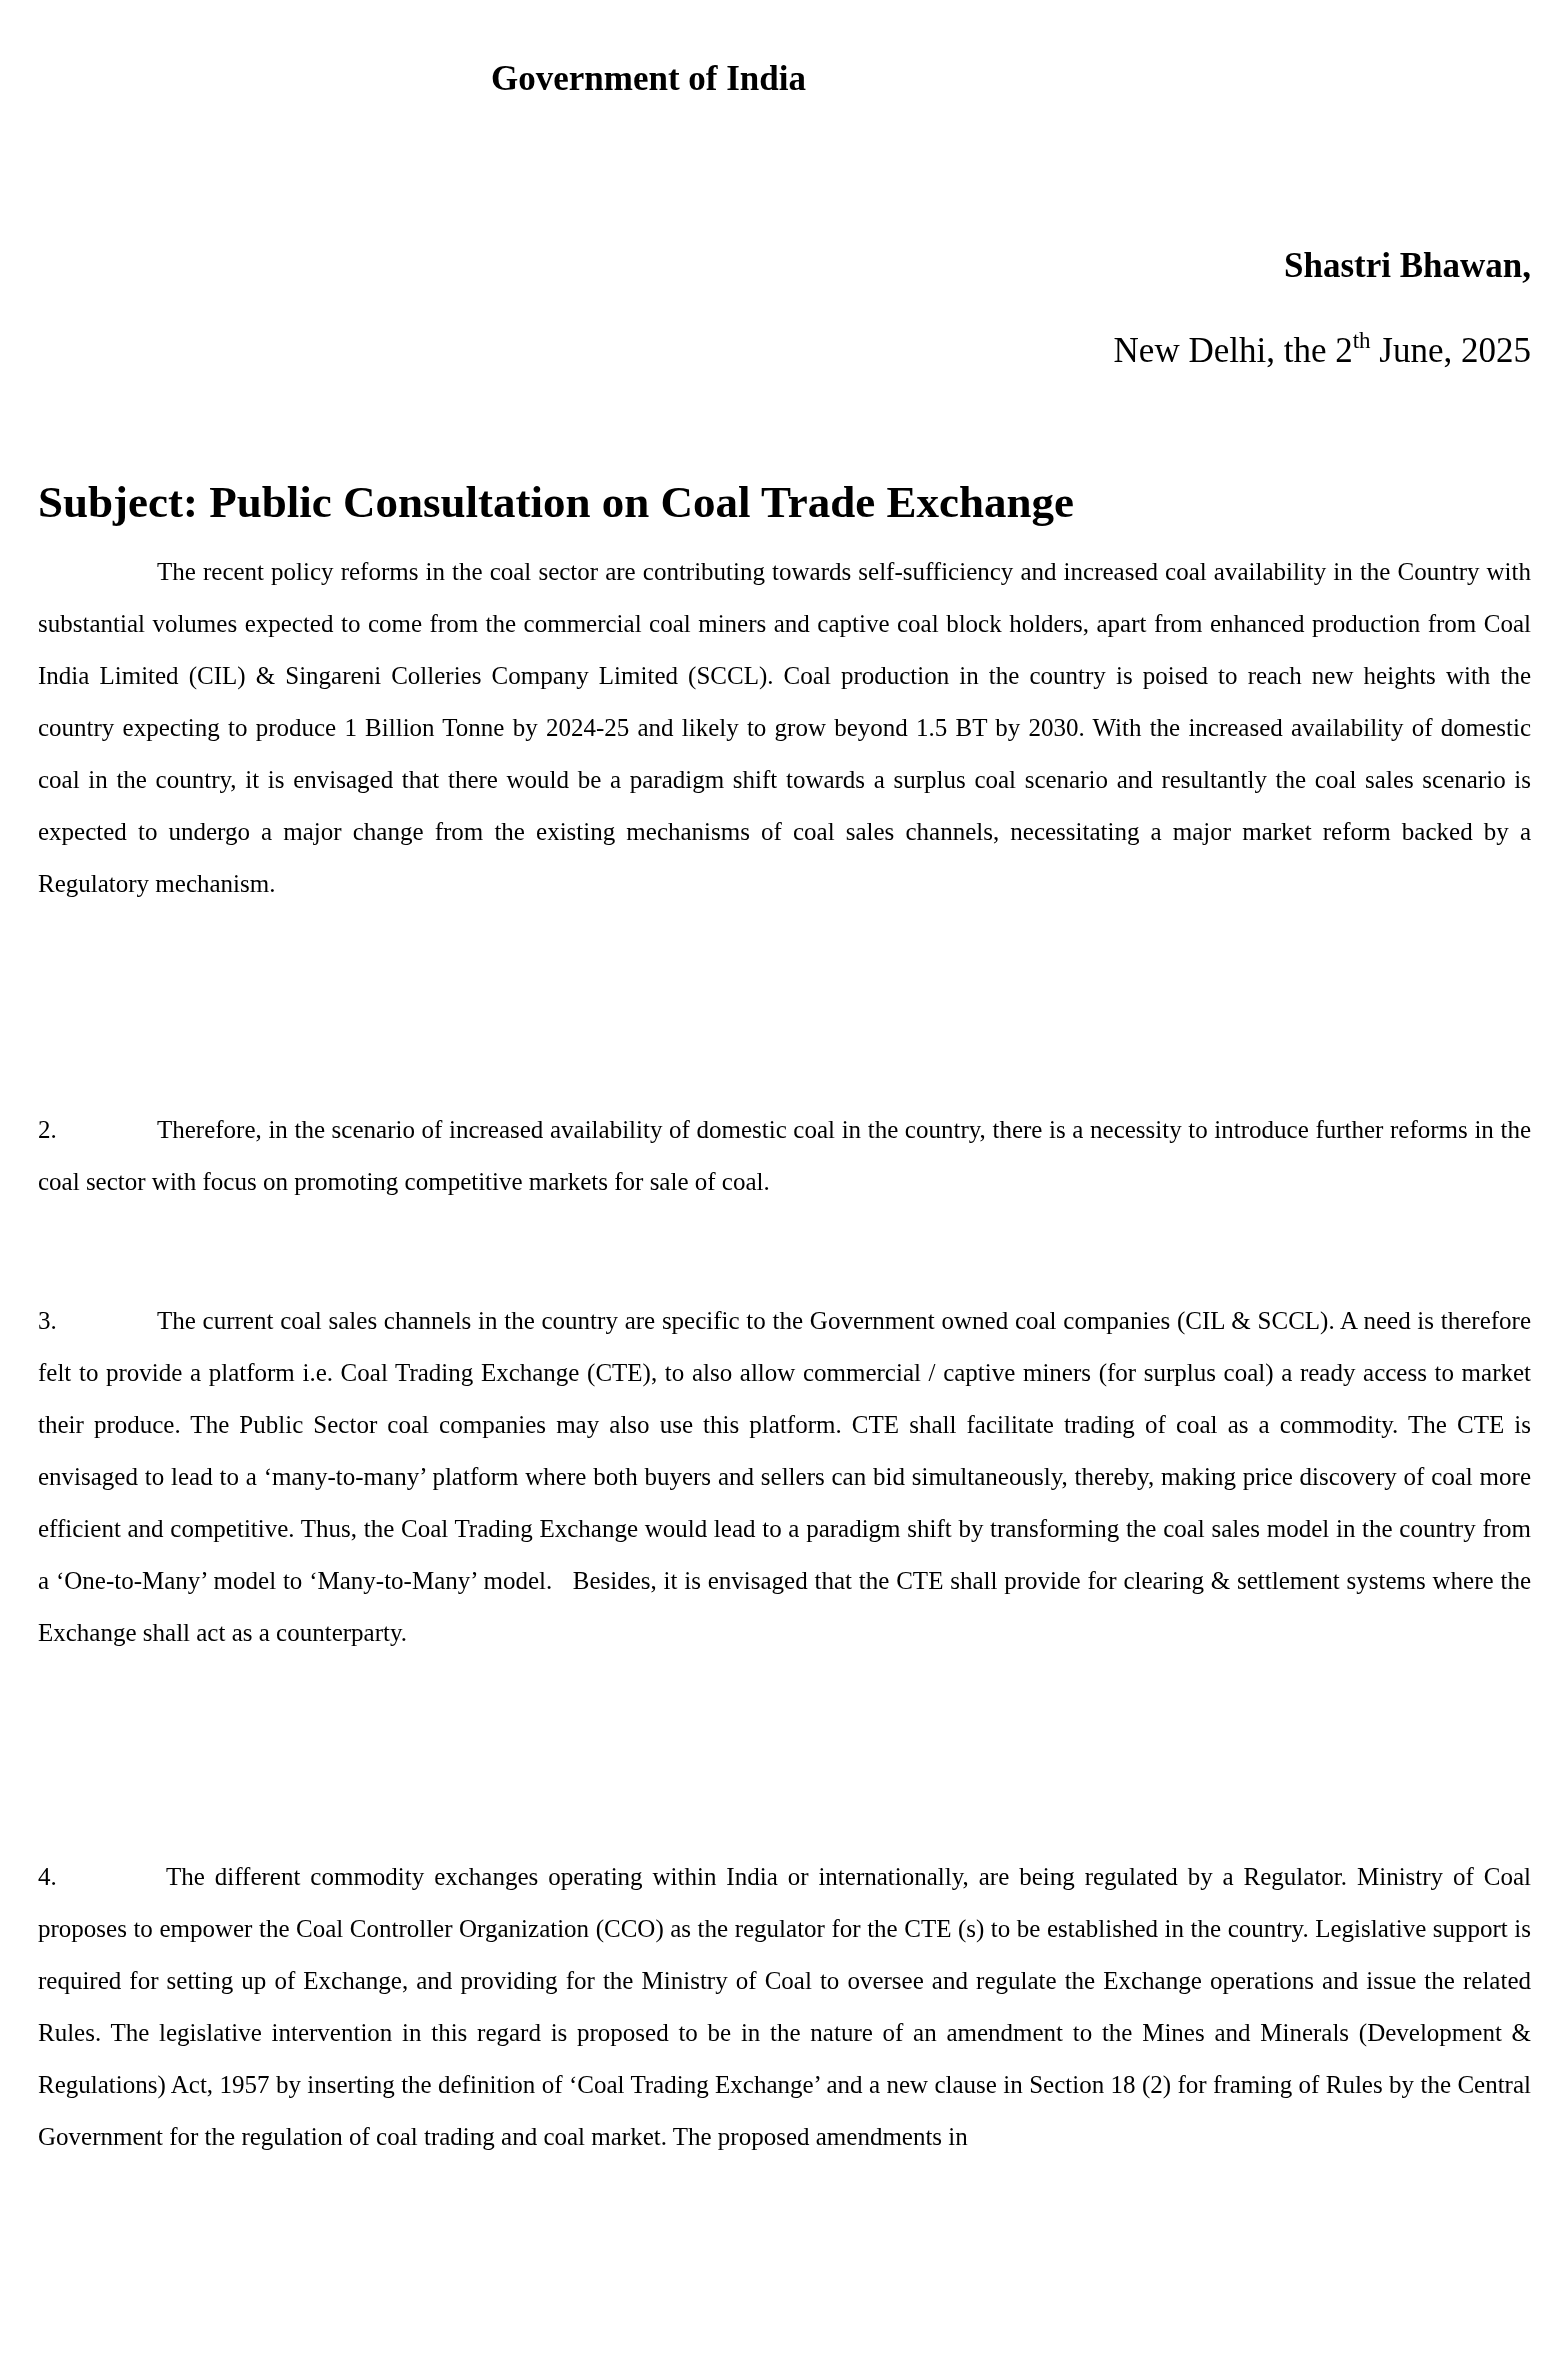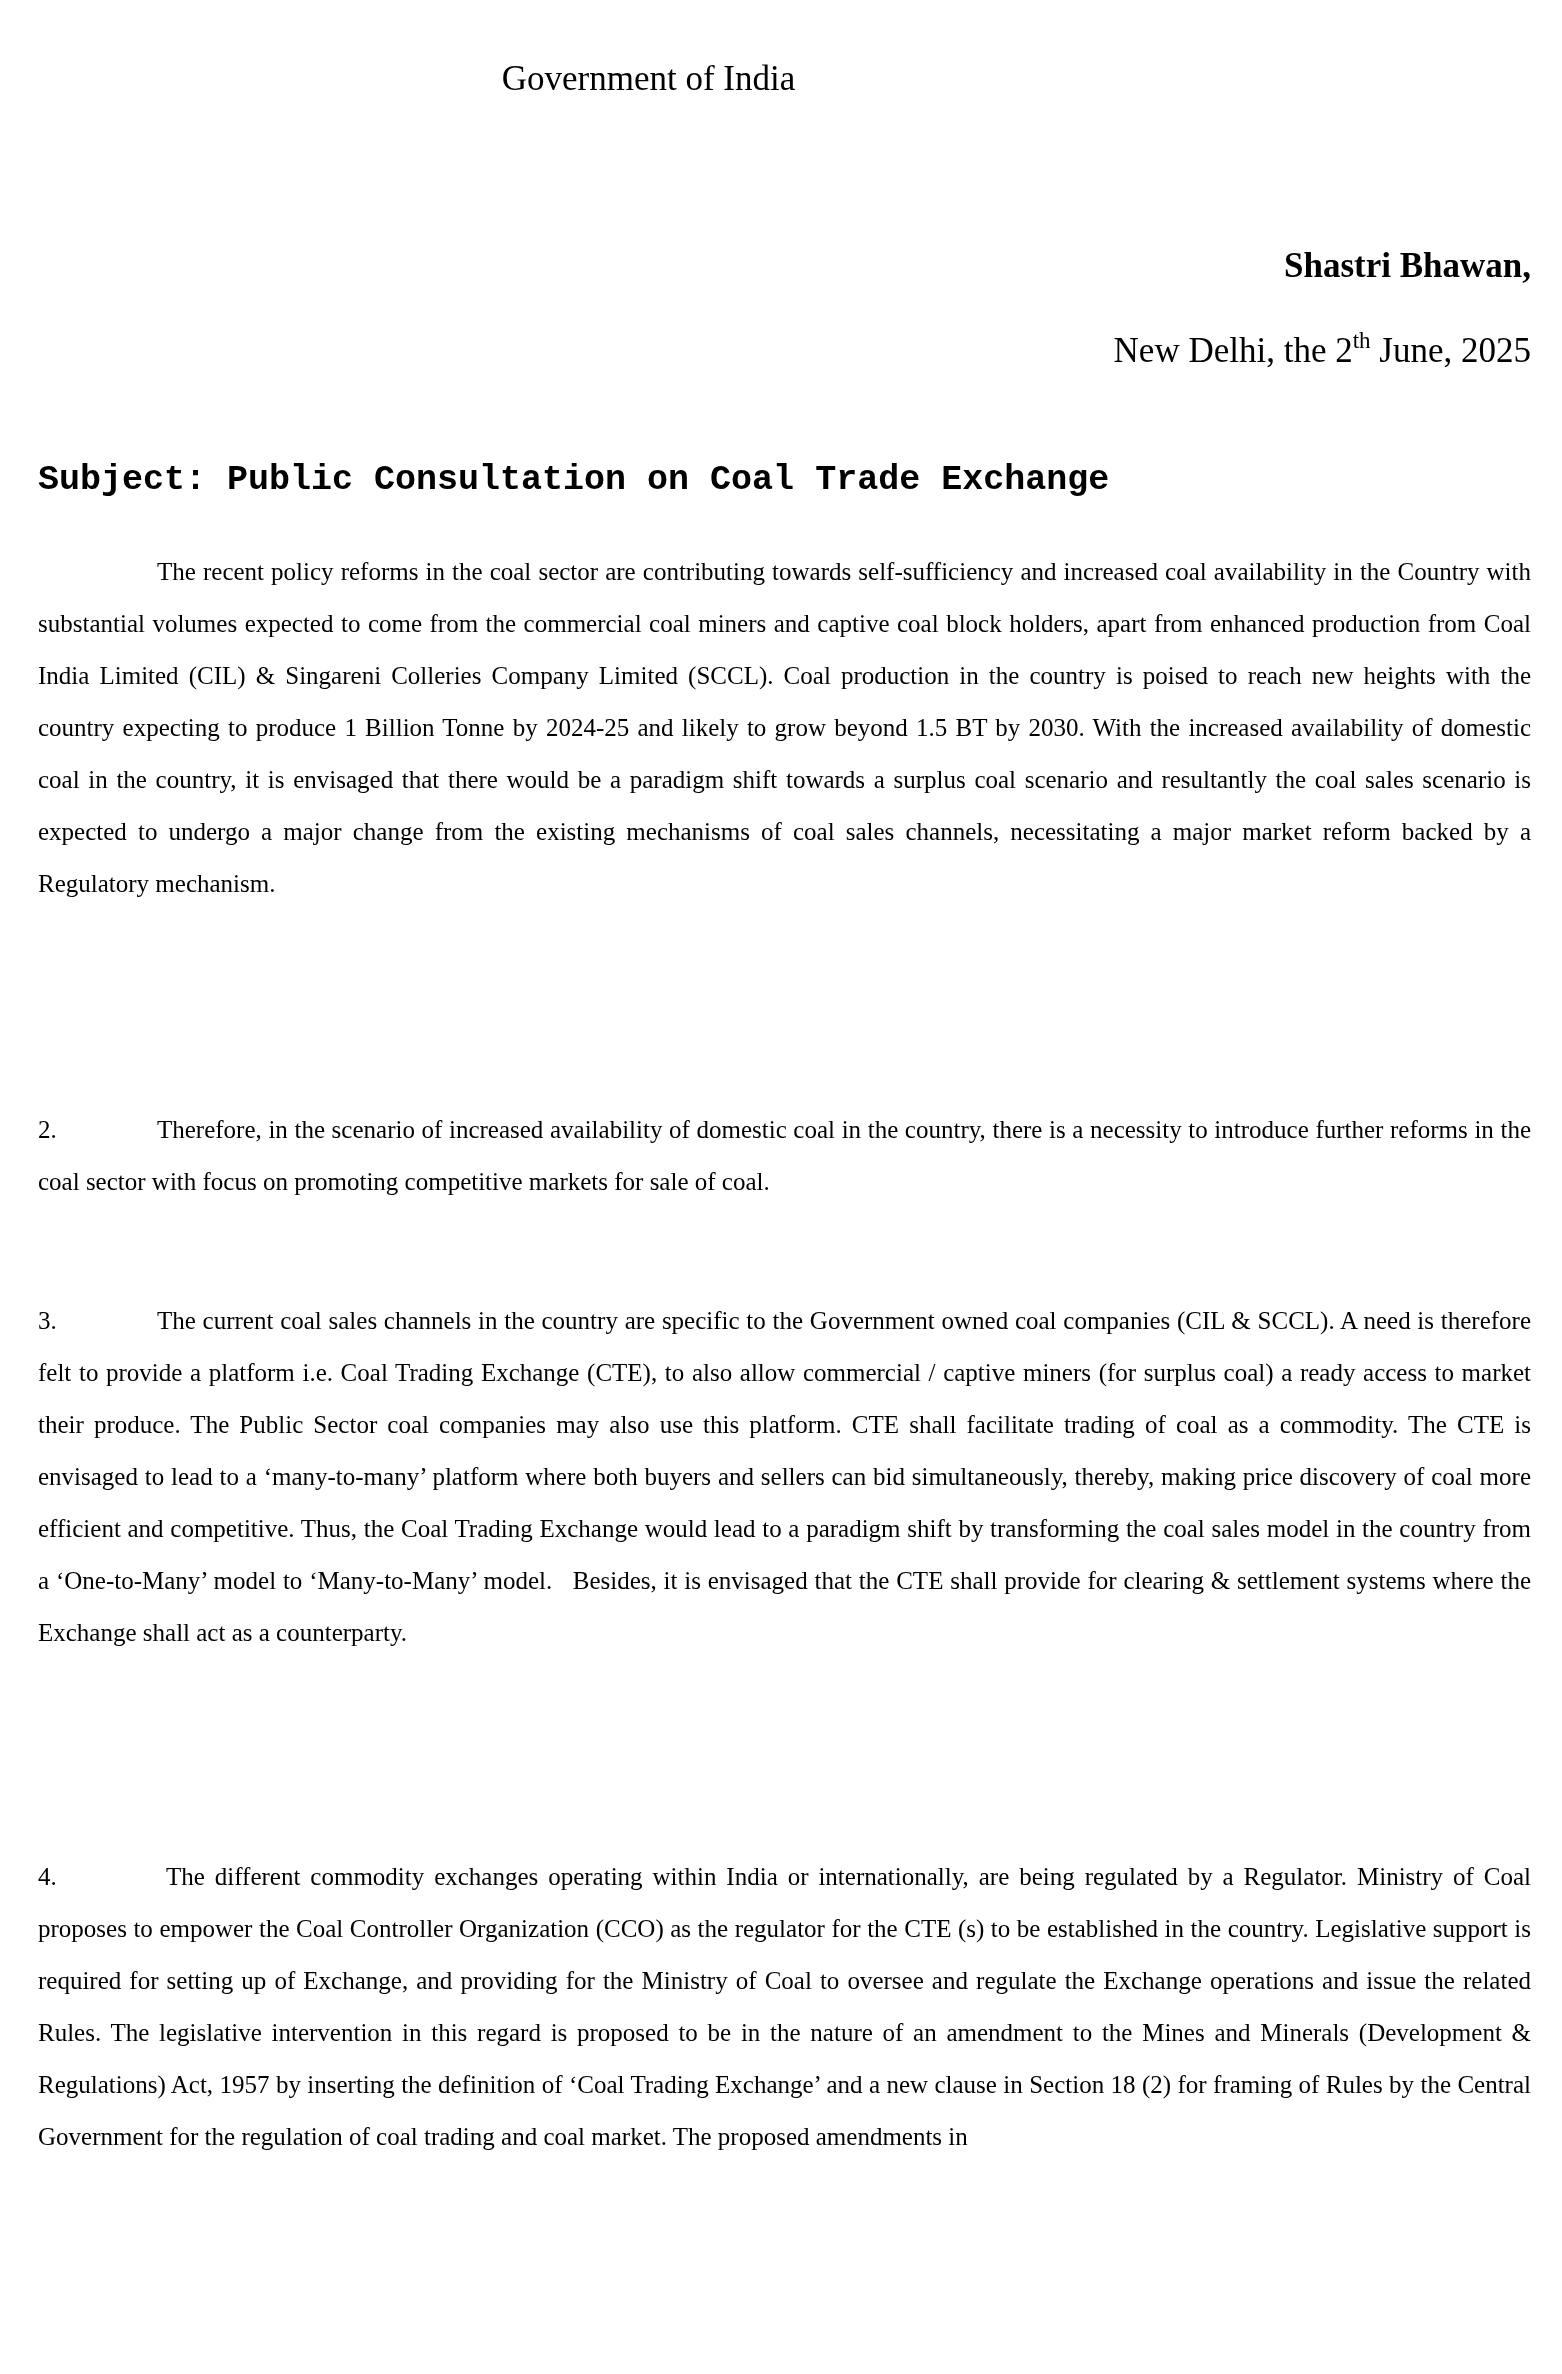--- a/index.html
+++ b/index.html
@@ -4,30 +4,30 @@
 <style>
   html, body { margin: 0; padding: 0; background: #ffffff; }
   body {
     width: 1563px; height: 2375px; overflow: hidden; position: relative;
     font-family: "Liberation Serif", "DejaVu Serif", serif;
     color: #000000;
   }
   .page { position: absolute; left: 0; top: 0; width: 1563px; height: 2375px; }
   .heading {
     position: absolute; left: 0; width: 1297px; text-align: center;
-    font-weight: normal; font-size: 35px; line-height: 41px; margin: 0;
+    font-weight: bold; font-size: 35px; line-height: 41px; margin: 0;
   }
   .right-line {
     position: absolute; right: 32px; text-align: right;
     font-size: 35px; line-height: 41px; margin: 0;
   }
   sup { font-size: 23px; line-height: 0; vertical-align: 14px; }
   .subject {
-    position: absolute; left: 38px; top: 460px;
-    font-weight: bold; font-size: 35px; line-height: 41px; margin: 0; font-family: Liberation Mono, monospace;
+    position: absolute; left: 38px; top: 482px;
+    font-weight: bold; font-size: 45px; line-height: 41px; margin: 0;
   }
   .para {
     position: absolute; left: 38px; width: 1493px;
     font-size: 25px; line-height: 52px; text-align: justify;
     margin: 0;
   }
   .para .num { display: inline-block; width: 119px; }
   .para .indent { display: inline-block; width: 119px; }
 </style>
 </head>

